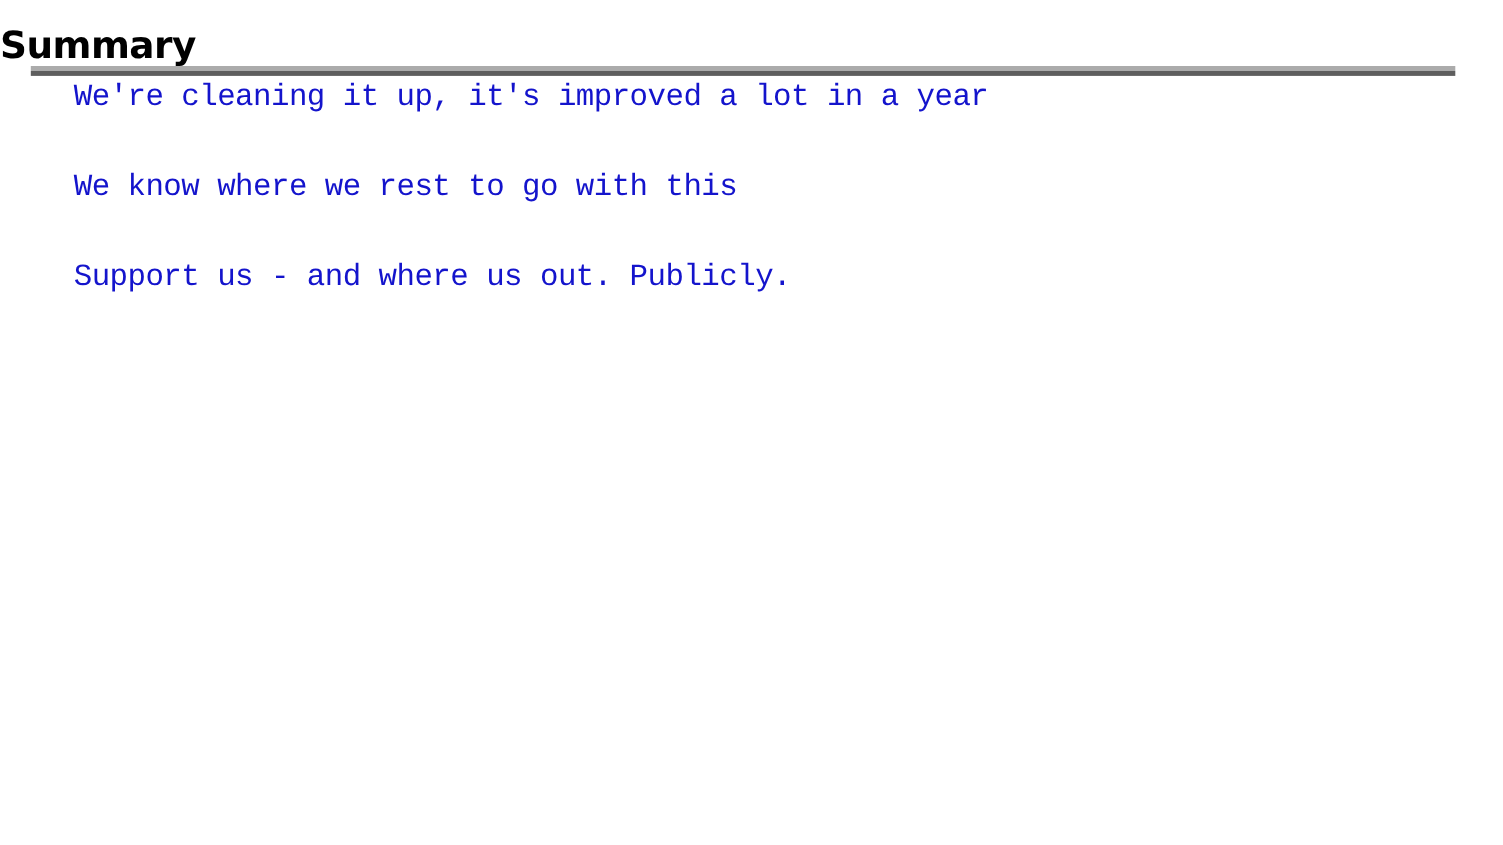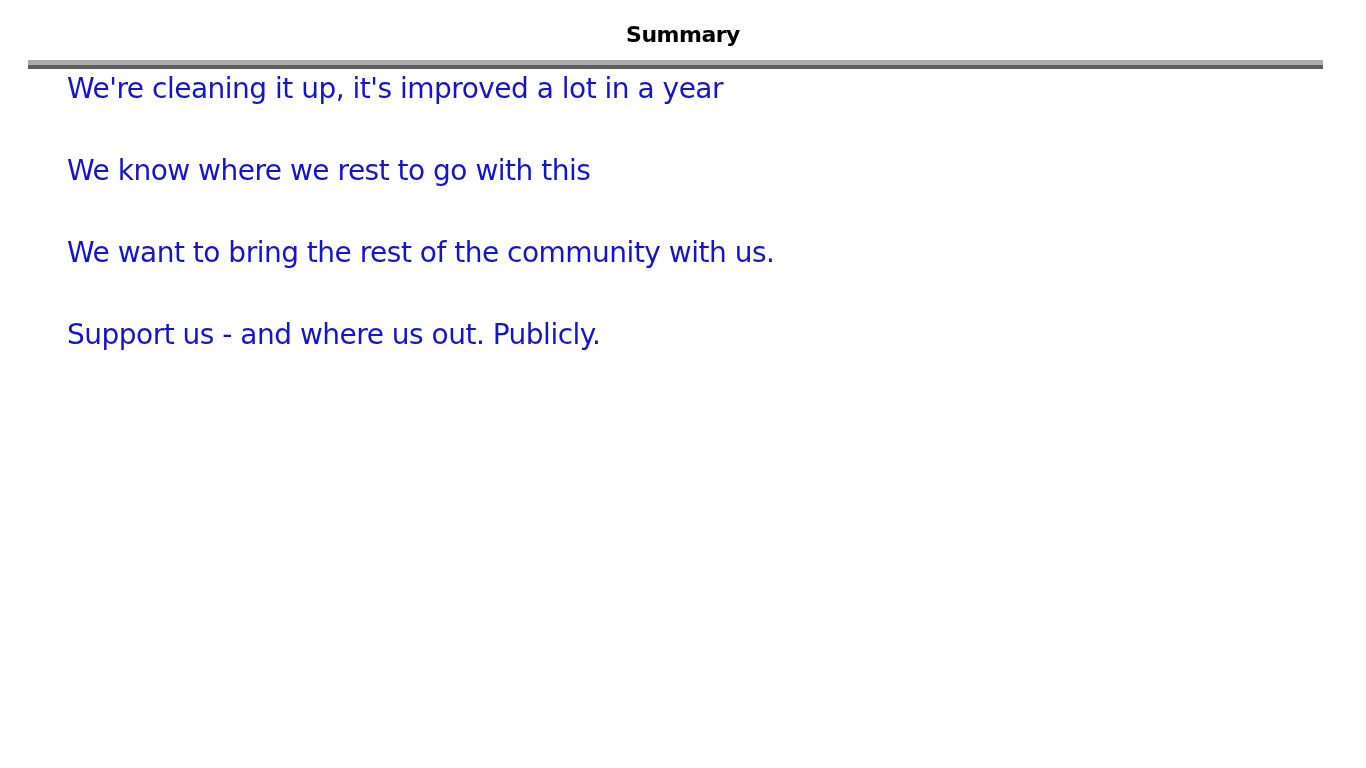--- a/index.html
+++ b/index.html
@@ -13,22 +13,21 @@
     height: 768px;
     background: var(--background, #ffffff);
     overflow: hidden;
     font-family: "DejaVu Sans", sans-serif;
   }
   .slide-title {
     position: absolute;
     top: 22px;
     left: 0;
     width: 100%;
-    text-align: center;
-    font-size: 22px;
+    font-size: 34px;
     font-weight: bold;
     letter-spacing: -0.5px;
     color: var(--title-text, #000000);
   }
   .title-divider {
     position: absolute;
     left: 28px;
     top: 60px;
     width: 1295px;
     height: 9px;
@@ -38,20 +37,21 @@
       var(--rule-light, #ABABAB) 55%,
       var(--rule-dark, #5E5E5E) 55%,
       var(--rule-dark, #5E5E5E) 100%
     );
   }
   .slide-body {
     position: absolute;
     left: 67px;
     top: 72px;
     right: 48px;
+    font-family: Liberation Mono, monospace;
   }
   .bullet-line {
     margin: 0 0 48px 0;
     font-size: 28px;
     line-height: 34px;
     letter-spacing: -0.5px;
     color: var(--body-text, #1414CC);
     white-space: nowrap;
   }
 </style>
@@ -60,17 +60,16 @@
 
 <div class="slide">
 
   <div class="slide-title">Summary</div>
 
   <div class="title-divider"></div>
 
   <div class="slide-body">
     <p class="bullet-line">We're cleaning it up, it's improved a lot in a year</p>
     <p class="bullet-line">We know where we rest to go with this</p>
-    <p class="bullet-line">We want to bring the rest of the community with us.</p>
     <p class="bullet-line">Support us - and where us out. Publicly.</p>
   </div>
 
 </div>
 
 </body></html>

